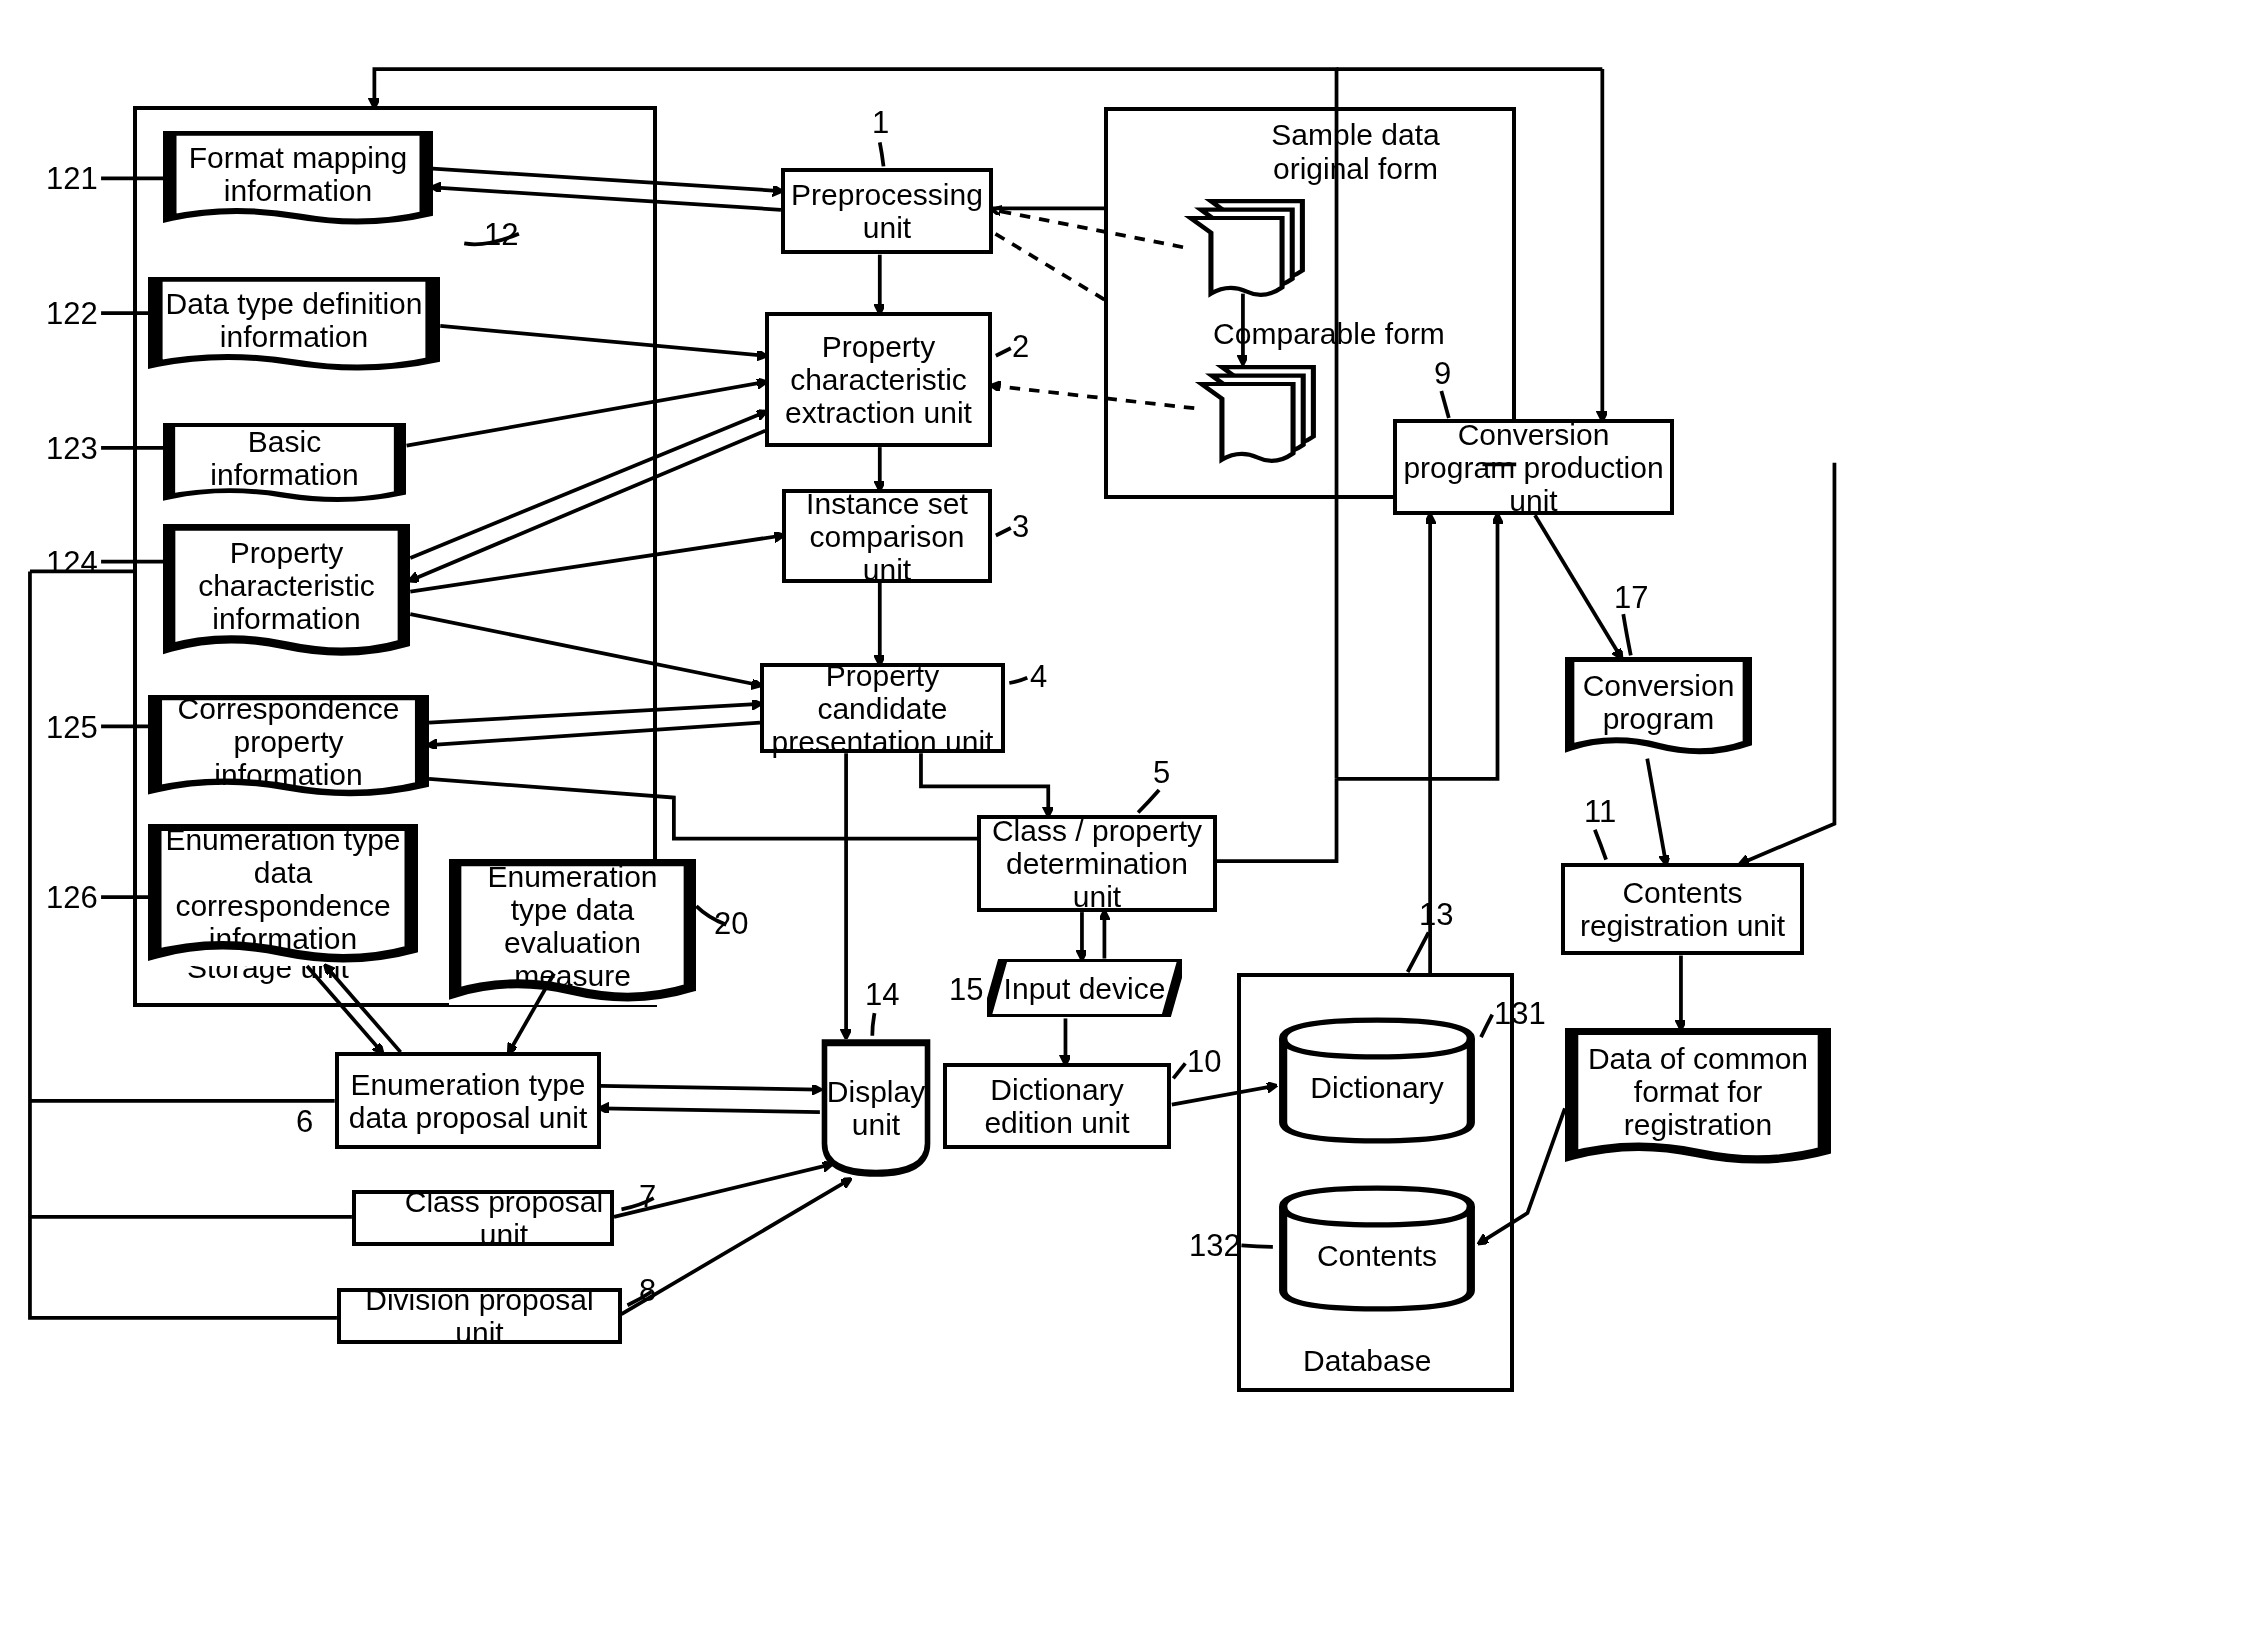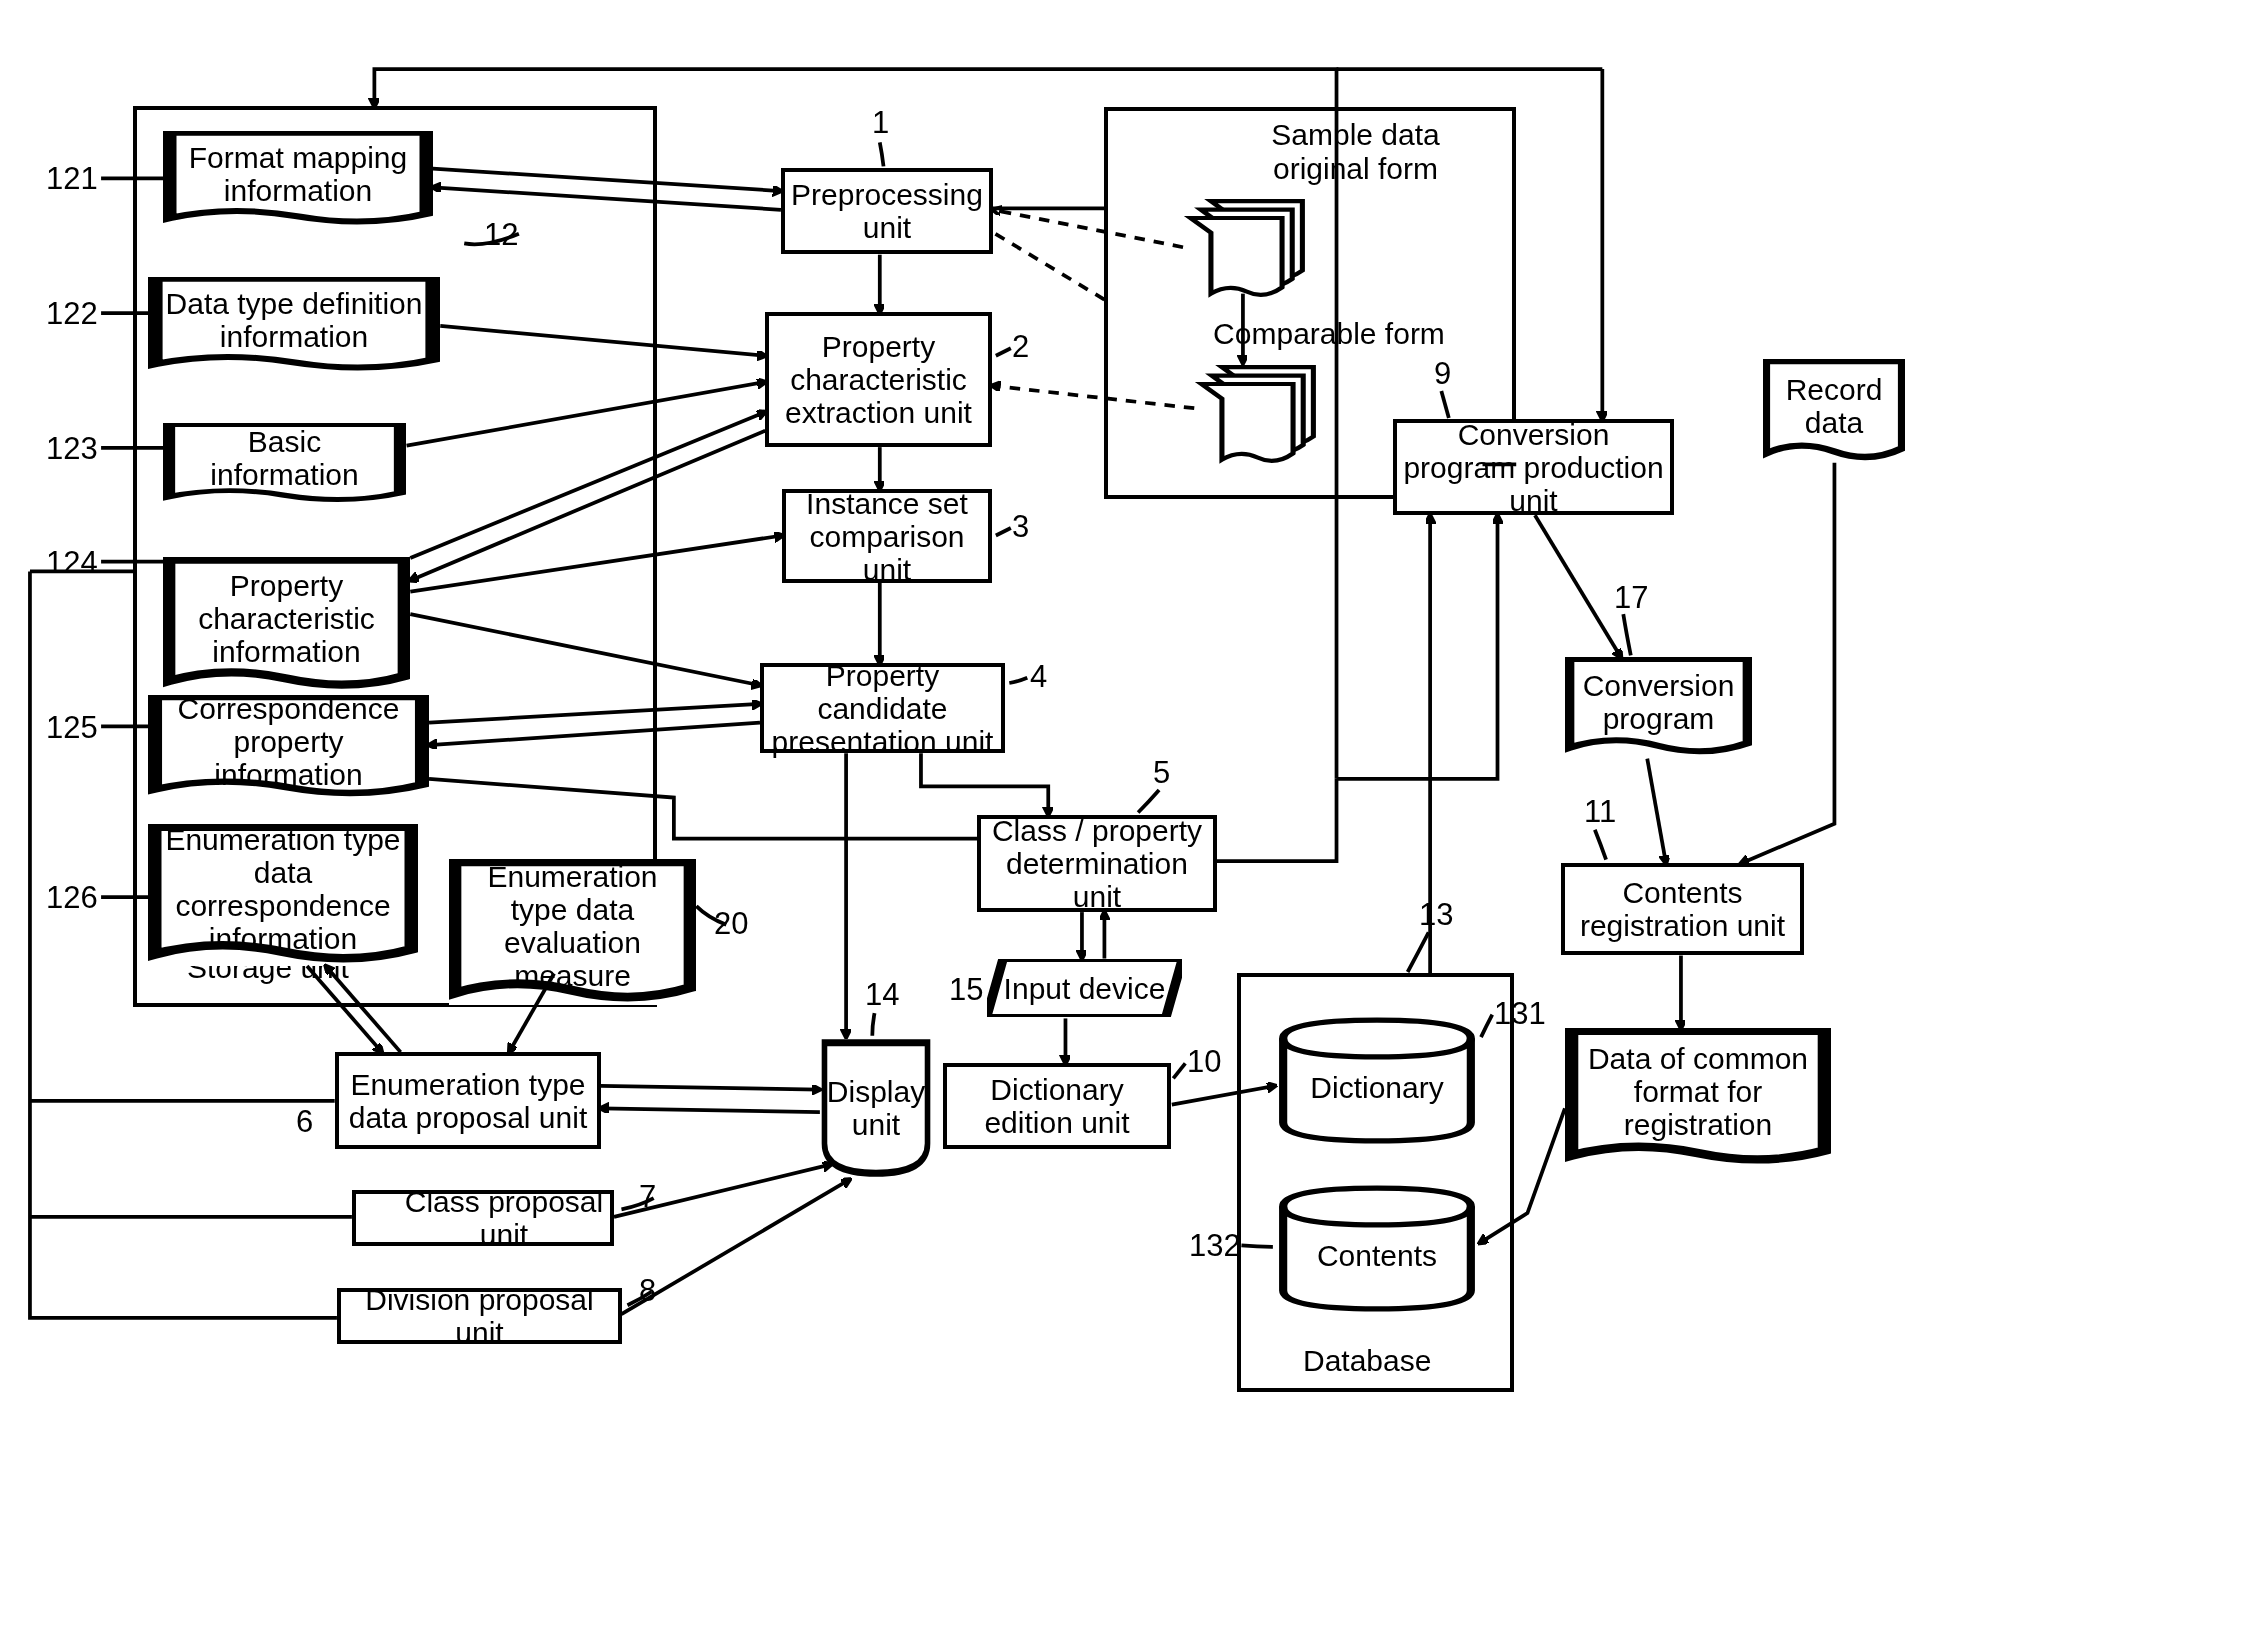--- a/index.html
+++ b/index.html
@@ -42,21 +42,21 @@
         <path class="doc-path" d="M2 2 H98 V85 Q75 100 50 88 Q25 76 2 90 Z"></path>
       </svg>
     <span>Data type definition information</span>
   </div>
   <div class="doc" style="left:163px; top:411px; width:243px; height:82px;margin-top:12px;">
     <svg class="doc-svg" viewBox="0 0 100 100" preserveAspectRatio="none">
         <path class="doc-path" d="M2 2 H98 V85 Q75 100 50 88 Q25 76 2 90 Z"></path>
       </svg>
     <span>Basic information</span>
   </div>
-  <div class="doc" style="left:163px; top:524px; width:247px; height:135px;margin-top:33px;">
+  <div class="doc" style="left:163px; top:524px; width:247px; height:135px;">
     <svg class="doc-svg" viewBox="0 0 100 100" preserveAspectRatio="none">
         <path class="doc-path" d="M2 2 H98 V88 Q75 100 50 90 Q25 80 2 92 Z"></path>
       </svg>
     <span>Property characteristic information</span>
   </div>
   <div class="doc" style="left:148px; top:695px; width:281px; height:105px;">
     <svg class="doc-svg" viewBox="0 0 100 100" preserveAspectRatio="none">
         <path class="doc-path" d="M2 2 H98 V85 Q75 100 50 88 Q25 76 2 90 Z"></path>
       </svg>
     <span>Correspondence property information</span>
@@ -147,26 +147,20 @@
     <span>Conversion program</span>
   </div>
   <div class="box" style="left:1561px; top:863px; width:243px; height:92px;">
       <span>Contents registration unit</span>
     </div>
   <div class="doc" style="left:1565px; top:1028px; width:266px; height:139px;">
     <svg class="doc-svg" viewBox="0 0 100 100" preserveAspectRatio="none">
         <path class="doc-path" d="M2 2 H98 V88 Q75 100 50 90 Q25 80 2 92 Z"></path>
       </svg>
     <span>Data of common format for registration</span>
-  </div>
-  <div class="doc" style="left:1763px; top:359px; width:142px; height:105px;">
-    <svg class="doc-svg" viewBox="0 0 100 100" preserveAspectRatio="none">
-        <path class="doc-path" d="M2 2 H98 V85 Q75 100 50 88 Q25 76 2 90 Z"></path>
-      </svg>
-    <span>Record data</span>
   </div>
 
   <div class="group" style="left:1237px; top:973px; width:277px; height:419px;"></div>
   <span class="label" style="left:1303px; top:1344px;">Database</span>
   <div class="cyl" style="left:1275px; top:1015px; width:204px; height:131px;">
     <svg viewBox="0 0 100 100" preserveAspectRatio="none">
       <path d="M4 18 Q4 4 50 4 Q96 4 96 18 V82 Q96 96 50 96 Q4 96 4 82 Z" fill="#fff" stroke="#000" stroke-width="4"></path>
       <path d="M4 18 Q4 32 50 32 Q96 32 96 18" fill="none" stroke="#000" stroke-width="4"></path>
     </svg>
     <span>Dictionary</span>

